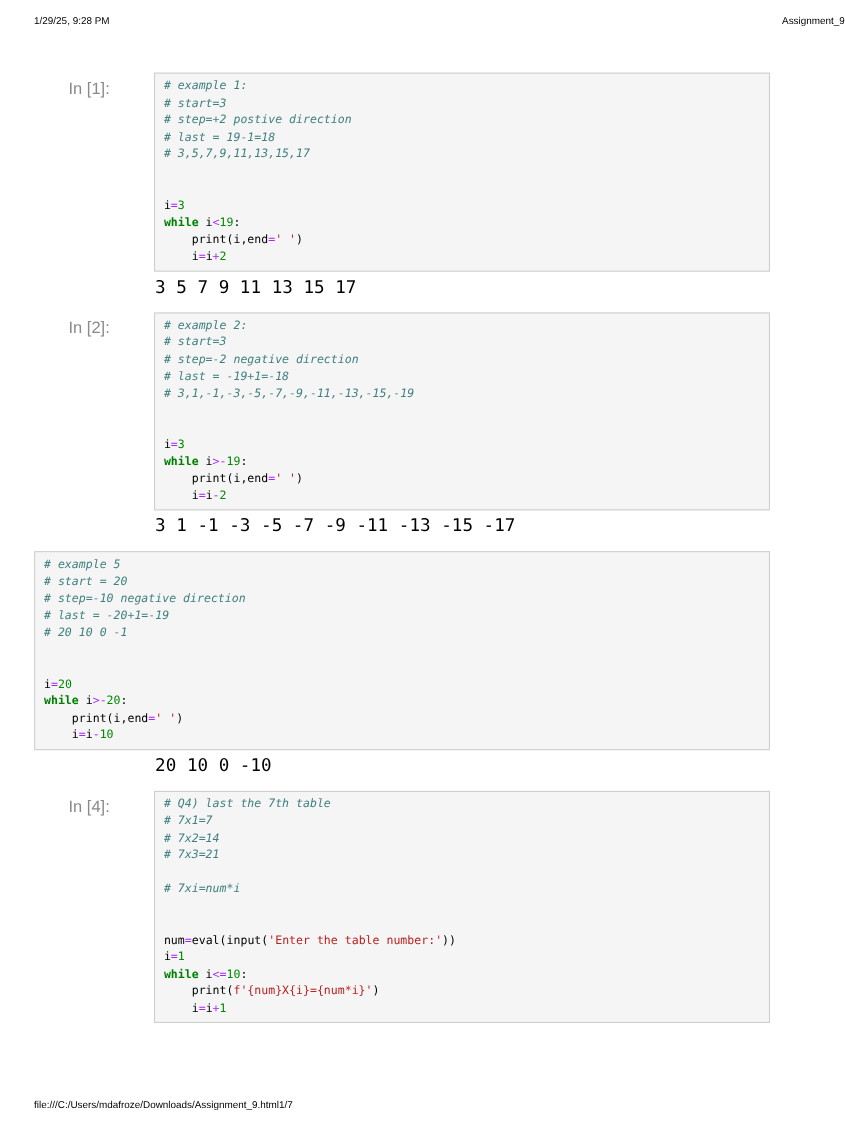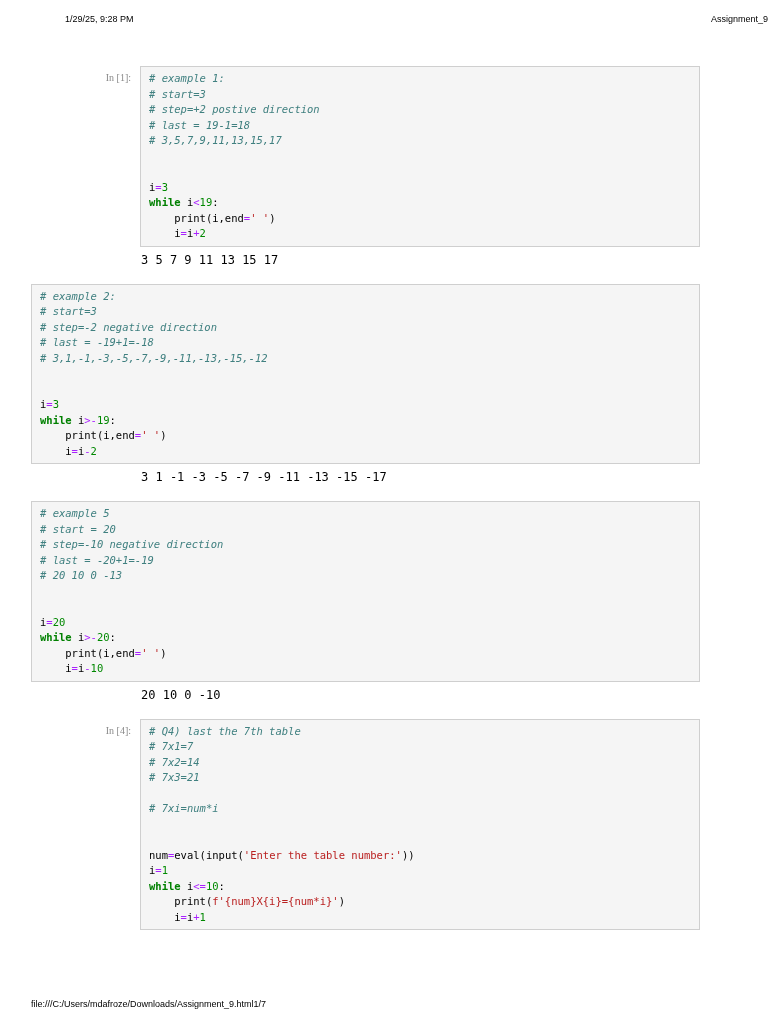--- a/index.html
+++ b/index.html
@@ -4,31 +4,31 @@
 <style>
   * { margin: 0; padding: 0; box-sizing: border-box; }
   html, body {
     width: 768px; height: 1024px;
     background: #ffffff;
     font-family: "Liberation Sans", sans-serif;
     overflow: hidden;
   }
   body { position: relative; }
 
-  .print-header { position: relative; height: 26px; padding-top: 4px; font-size: 9px; color: #000; margin-left: 34px; }
+  .print-header { position: relative; height: 26px; padding-top: 4px; font-size: 9px; color: #000; }
   .print-header .date { position: absolute; left: 31px; top: 14px; }
   .print-header .title { position: absolute; left: 0; right: 0; top: 14px; text-align: right; }
 
   .notebook { margin-top: 40px; }
 
   .cell-block { }
   .cell-row { display: flex; align-items: stretch; margin: 0 68px 0 31px; }
   .prompt {
-    flex: none; width: 109px; text-align: right; padding-right: 9px; padding-top: 6px;
-    font-family: Liberation Serif, serif; font-size: 10px;
+    flex: none; width: 109px; text-align: center; padding-right: 9px; padding-top: 6px;
+    font-family: Liberation Sans, sans-serif; font-size: 15px;
     color: var(--prompt, #8a8a8a);
   }
   .codebox {
     flex: 1; background: var(--cell_bg, #f5f5f5);
     border: 1px solid var(--cell_border, #cfcfcf);
     padding: 4px 8px;
   }
   pre.code {
     font-family: "DejaVu Sans Mono", monospace;
     font-size: 10.5px; line-height: 15.5px;
@@ -37,21 +37,21 @@
   .tok-com { color: var(--comment, #408080); font-style: italic; }
   .tok-kw  { color: var(--keyword, #008000); font-weight: bold; }
   .tok-num { color: var(--number, #008800); }
   .tok-op  { color: var(--operator, #AA22FF); }
   .tok-str { color: var(--string, #BA2121); }
   .tok-pl  { color: #000; }
 
   .output {
     margin: 6px 68px 16px 141px;
     font-family: "DejaVu Sans Mono", monospace;
-    font-size: 12px; line-height: 15px;
+    font-size: 16px; line-height: 15px;
     color: #000; white-space: pre;
   }
   .no-output-gap { height: 20px; }
 
   .print-footer {
     position: absolute; left: 31px; right: 31px; bottom: 15px;
     font-size: 9px; color: #000;
     display: flex; justify-content: flex-start;
   }
 </style>
@@ -78,44 +78,45 @@
 <span class="tok-pl">i</span><span class="tok-op">=</span><span class="tok-num">3</span>
 <span class="tok-kw">while</span><span class="tok-pl"> i</span><span class="tok-op">&lt;</span><span class="tok-num">19</span><span class="tok-pl">:</span>
 <span class="tok-pl">    print(i,end</span><span class="tok-op">=</span><span class="tok-str">' '</span><span class="tok-pl">)</span>
 <span class="tok-pl">    i</span><span class="tok-op">=</span><span class="tok-pl">i</span><span class="tok-op">+</span><span class="tok-num">2</span></pre>
         </div>
       </div>
       <div class="output">3 5 7 9 11 13 15 17</div>
     </div>
     <div class="cell-block">
       <div class="cell-row">
+        <div class="prompt">In [2]:</div>
         <div class="codebox">
           <pre class="code"><span class="tok-com"># example 2:</span>
 <span class="tok-com"># start=3</span>
 <span class="tok-com"># step=-2 negative direction</span>
 <span class="tok-com"># last = -19+1=-18</span>
-<span class="tok-com"># 3,1,-1,-3,-5,-7,-9,-11,-13,-15,-12</span>
+<span class="tok-com"># 3,1,-1,-3,-5,-7,-9,-11,-13,-15,-19</span>
 
 
 <span class="tok-pl">i</span><span class="tok-op">=</span><span class="tok-num">3</span>
 <span class="tok-kw">while</span><span class="tok-pl"> i</span><span class="tok-op">&gt;-</span><span class="tok-num">19</span><span class="tok-pl">:</span>
 <span class="tok-pl">    print(i,end</span><span class="tok-op">=</span><span class="tok-str">' '</span><span class="tok-pl">)</span>
 <span class="tok-pl">    i</span><span class="tok-op">=</span><span class="tok-pl">i</span><span class="tok-op">-</span><span class="tok-num">2</span></pre>
         </div>
       </div>
       <div class="output">3 1 -1 -3 -5 -7 -9 -11 -13 -15 -17</div>
     </div>
     <div class="cell-block">
       <div class="cell-row">
         <div class="codebox">
           <pre class="code"><span class="tok-com"># example 5</span>
 <span class="tok-com"># start = 20</span>
 <span class="tok-com"># step=-10 negative direction</span>
 <span class="tok-com"># last = -20+1=-19</span>
-<span class="tok-com"># 20 10 0 -13</span>
+<span class="tok-com"># 20 10 0 -1</span>
 
 
 <span class="tok-pl">i</span><span class="tok-op">=</span><span class="tok-num">20</span>
 <span class="tok-kw">while</span><span class="tok-pl"> i</span><span class="tok-op">&gt;-</span><span class="tok-num">20</span><span class="tok-pl">:</span>
 <span class="tok-pl">    print(i,end</span><span class="tok-op">=</span><span class="tok-str">' '</span><span class="tok-pl">)</span>
 <span class="tok-pl">    i</span><span class="tok-op">=</span><span class="tok-pl">i</span><span class="tok-op">-</span><span class="tok-num">10</span></pre>
         </div>
       </div>
       <div class="output">20 10 0 -10</div>
     </div>

